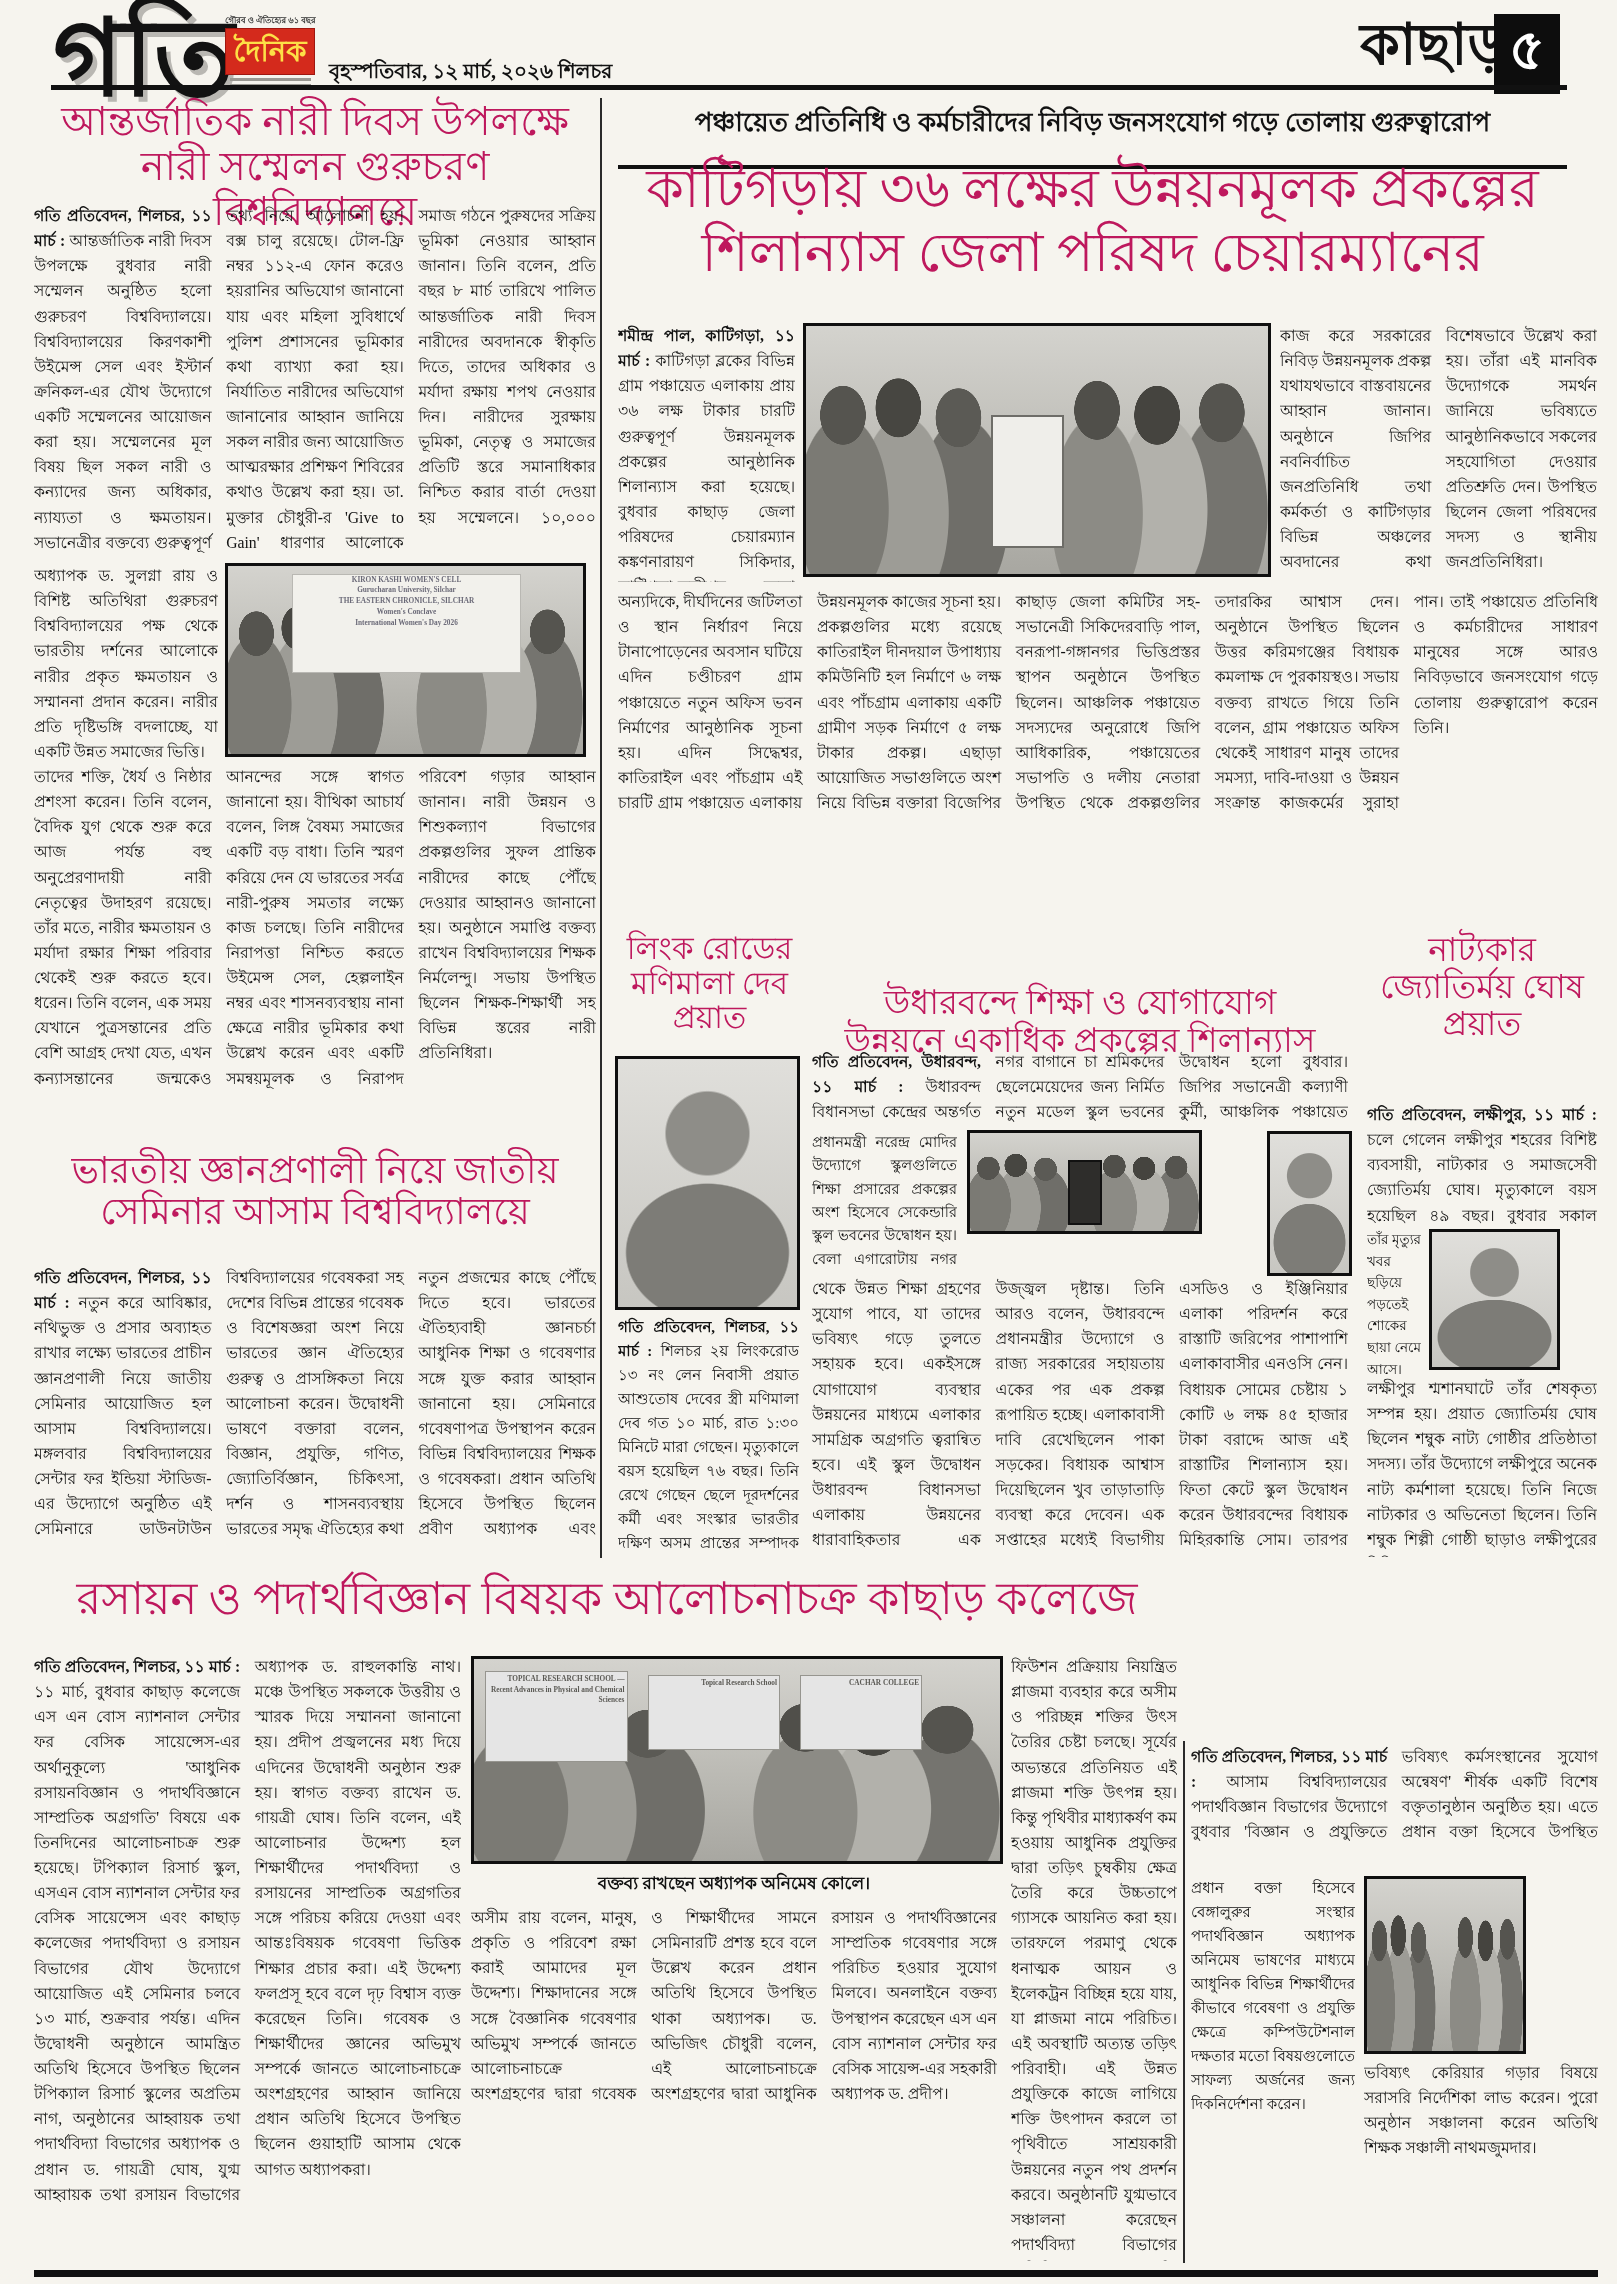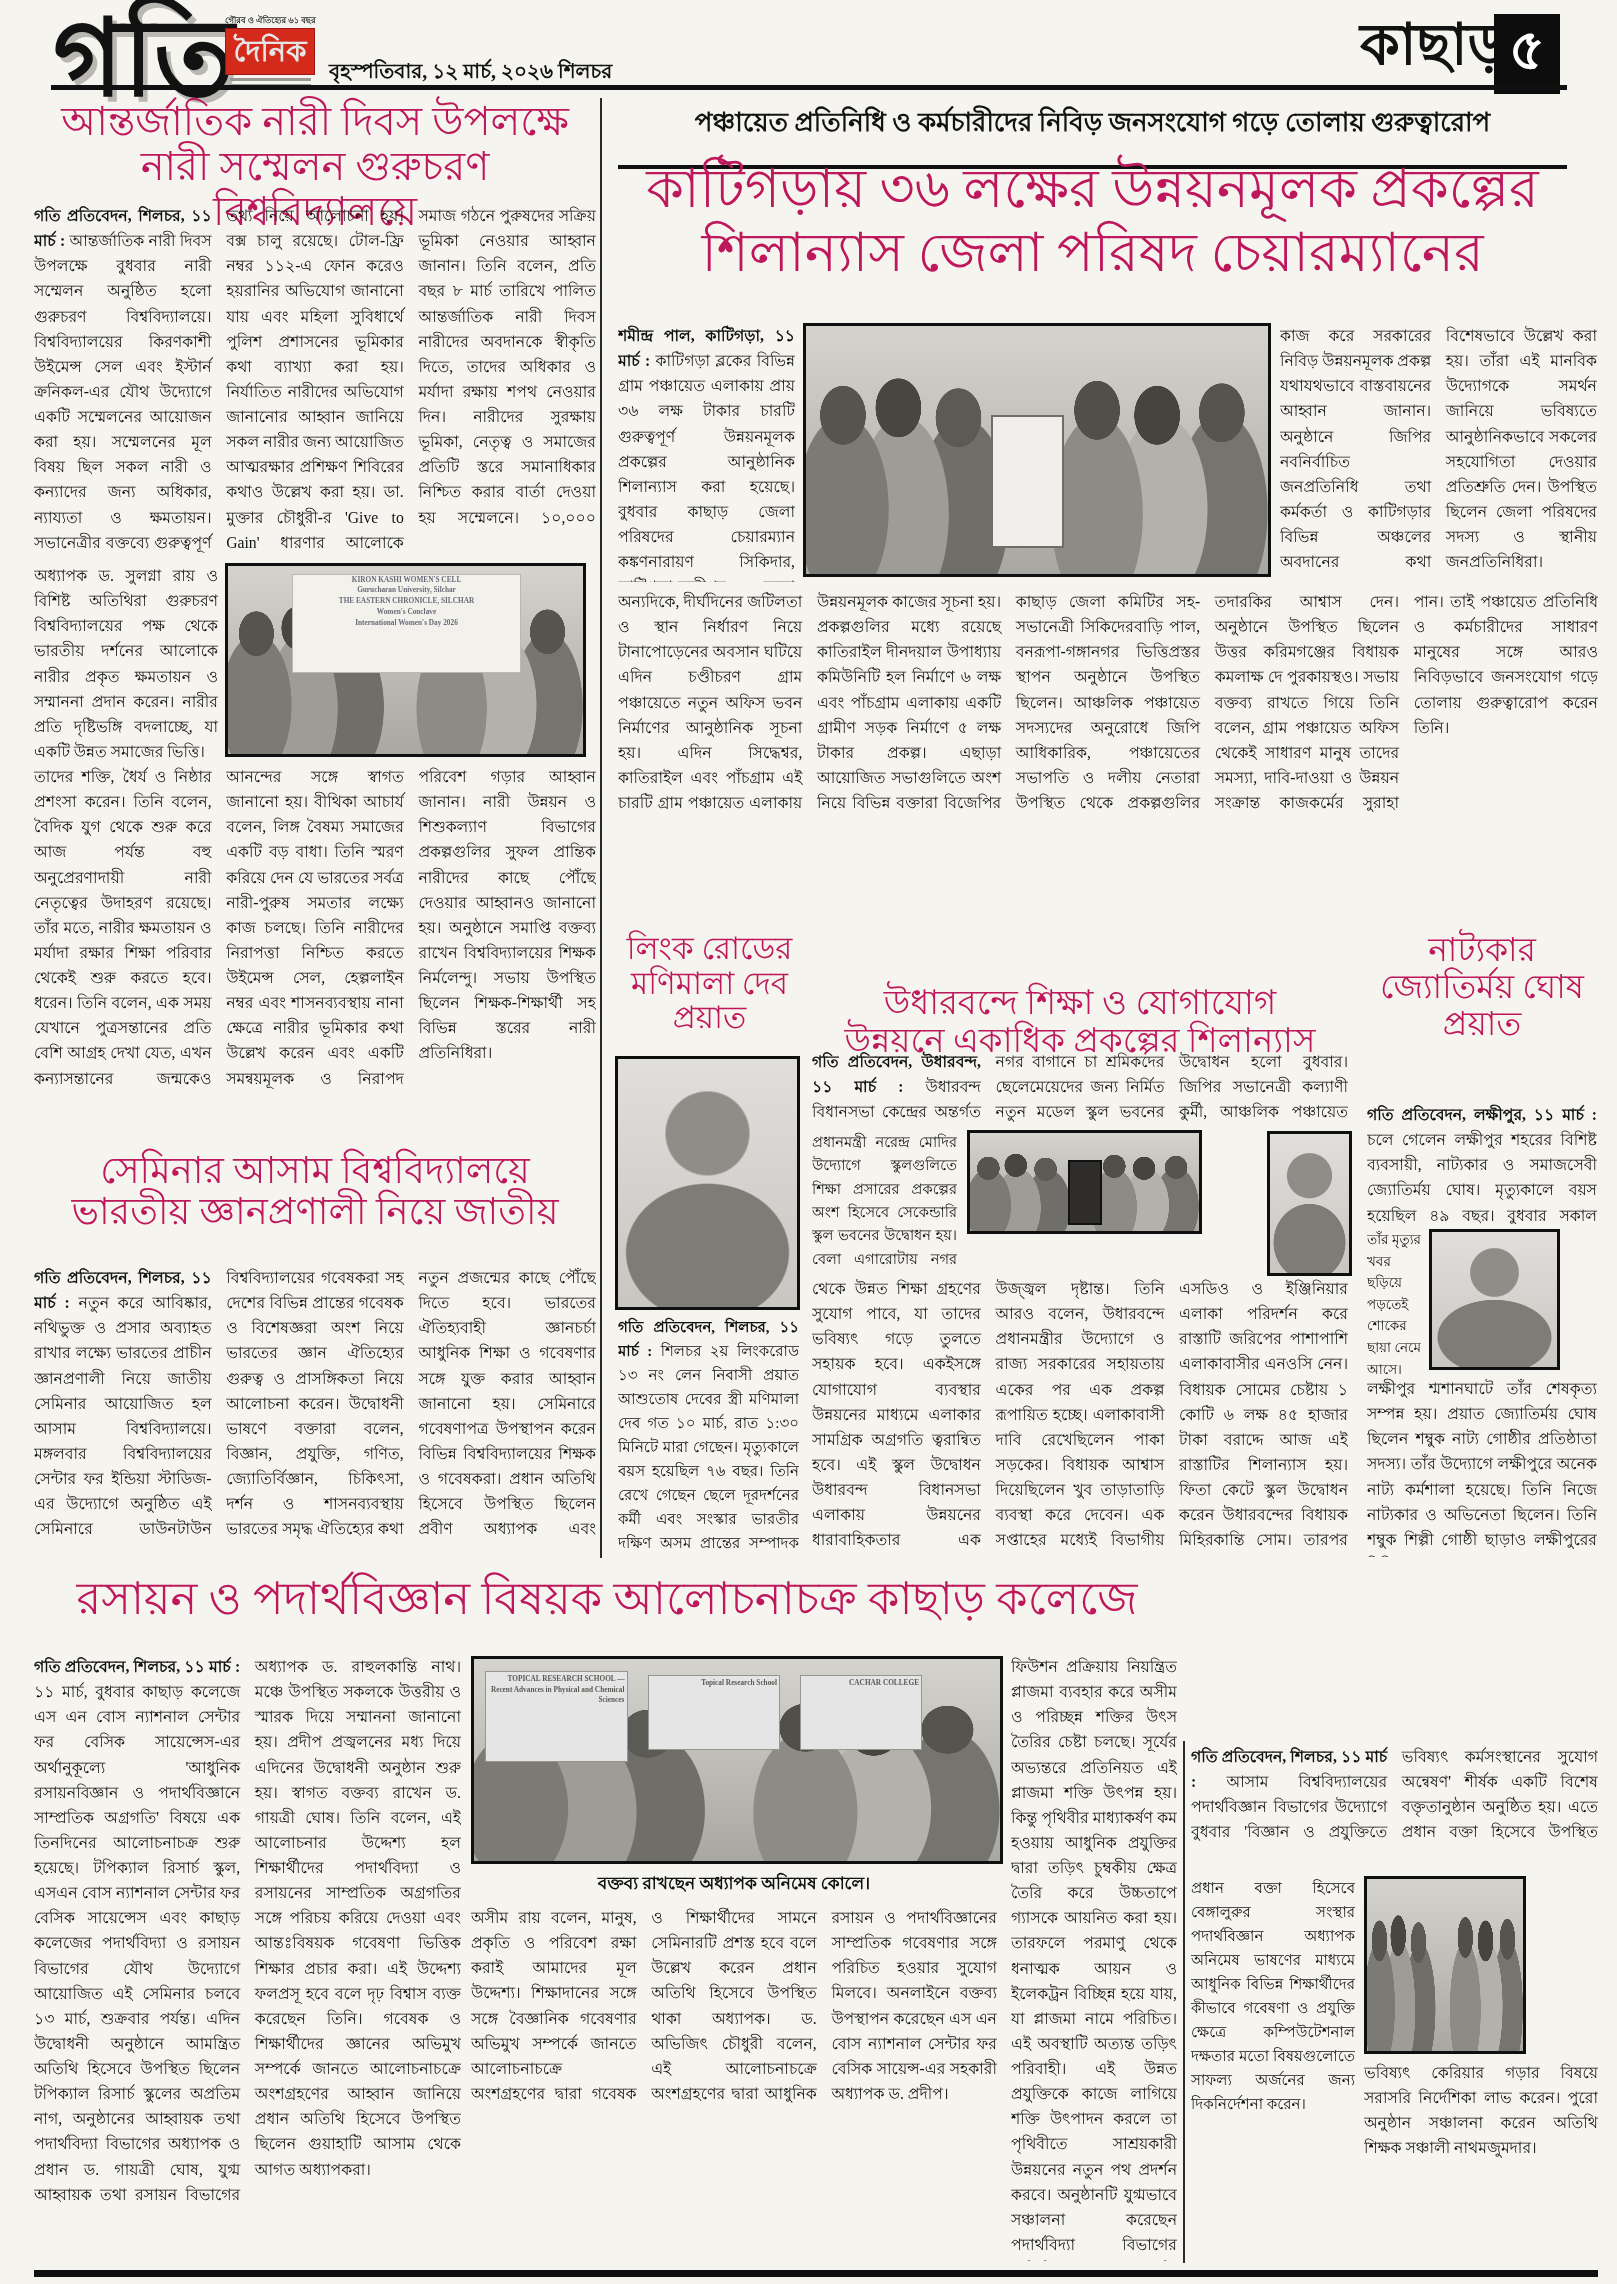--- a/index.html
+++ b/index.html
@@ -12,21 +12,21 @@
   .body-txt{text-align:justify;font-size:15.7px;line-height:1.6;overflow:hidden;}
   .cols2{column-count:2;column-gap:14.6px;}
   .cols3{column-count:3;column-gap:14.6px;}
   .cols5{column-count:5;column-gap:14.6px;}
   .rule-h{background:#111;}
   .rule-v{background:#2a2a2a;}
   
   .logo-gati{font-size:107px;font-weight:900;line-height:1;text-shadow:4.5px 4.5px 0 #b9b7b2;}
   .logo-stack{width:90px;text-align:center;}
   .logo-tag{font-size:8.4px;font-weight:700;color:#3a3a3a;white-space:nowrap;}
-  .logo-red{background:#d42a1c;color:#e5e5e5;font-weight:800;font-size:29px;line-height:1.55;border:1.7px solid #9e1710;}
+  .logo-red{background:#d42a1c;color:#fde047;font-weight:800;font-size:29px;line-height:1.55;border:1.7px solid #9e1710;}
   .logo-tiny{height:3.4px;background:#9a9892;margin:2.8px 4.5px 0 4.5px;}
   .dateline{font-size:20px;font-weight:700;}
   .section-name{font-size:57px;font-weight:900;line-height:1;margin-left:32px;}
   .pagenum{background:#0d0d0d;color:#fff;font-size:56px;font-weight:800;
            display:flex;align-items:center;justify-content:center;}
   
   .ph{border:3.9px solid #0f0f0f;background:#c9c8c3;overflow:hidden;}
   .scene{position:absolute;left:0;top:0;right:0;bottom:0;
     background-image:
       radial-gradient(ellipse 5% 12% at 8% 36%, #55544f 0 98%, transparent 100%),
@@ -143,22 +143,22 @@
     <span class="byline">গতি প্রতিবেদন, লক্ষীপুর, ১১ মার্চ :</span>
     <span>চলে গেলেন লক্ষীপুর শহরের বিশিষ্ট ব্যবসায়ী, নাট্যকার ও সমাজসেবী জ্যোতির্ময় ঘোষ। মৃত্যুকালে বয়স হয়েছিল ৪৯ বছর। বুধবার সকাল সাড়ে সাতটায় তিনি শিলচরের এক বেসরকারি হাসপাতালে মারা যান। রেখে গেছেন দুই ছেলে, স্ত্রী সহ অনেক আত্মীয়স্বজন।</span>
   </div>
   <div class="abs body-txt" style="left:1367px;top:1229px;width:54px;height:145px;font-size:13.5px;">তাঁর মৃত্যুর খবর ছড়িয়ে পড়তেই শোকের ছায়া নেমে আসে।</div>
   <div class="abs ph" style="left:1429px;top:1229px;width:125px;height:135px;">
     <div class="portrait"></div>
   </div>
   <div class="abs body-txt" style="left:1367px;top:1376px;width:230px;height:181px;">লক্ষীপুর শ্মশানঘাটে তাঁর শেষকৃত্য সম্পন্ন হয়। প্রয়াত জ্যোতির্ময় ঘোষ ছিলেন শম্বুক নাট্য গোষ্ঠীর প্রতিষ্ঠাতা সদস্য। তাঁর উদ্যোগে লক্ষীপুরে অনেক নাট্য কর্মশালা হয়েছে। তিনি নিজে নাট্যকার ও অভিনেতা ছিলেন। তিনি শম্বুক শিল্পী গোষ্ঠী ছাড়াও লক্ষীপুরের বিভিন্ন সংস্থার সাথে যুক্ত হয়ে সমাজের কাজ করে গেছেন।</div>
 
   <div class="abs hl" style="left:34px;top:1150px;width:562px;font-size:37px;">
+    <div>ভারতীয় জ্ঞানপ্রণালী নিয়ে জাতীয়</div>
     <div>সেমিনার আসাম বিশ্ববিদ্যালয়ে</div>
-    <div>ভারতীয় জ্ঞানপ্রণালী নিয়ে জাতীয়</div>
   </div>
   <div class="abs body-txt cols3" style="left:34px;top:1265px;width:562px;height:292px;">
     <span class="byline">গতি প্রতিবেদন, শিলচর, ১১ মার্চ :</span>
     <span>নতুন করে আবিষ্কার, নথিভুক্ত ও প্রসার অব্যাহত রাখার লক্ষ্যে ভারতের প্রাচীন জ্ঞানপ্রণালী নিয়ে জাতীয় সেমিনার আয়োজিত হল আসাম বিশ্ববিদ্যালয়ে। মঙ্গলবার বিশ্ববিদ্যালয়ের সেন্টার ফর ইন্ডিয়া স্টাডিজ-এর উদ্যোগে অনুষ্ঠিত এই সেমিনারে ডাউনটাউন বিশ্ববিদ্যালয়ের গবেষকরা সহ দেশের বিভিন্ন প্রান্তের গবেষক ও বিশেষজ্ঞরা অংশ নিয়ে ভারতের জ্ঞান ঐতিহ্যের গুরুত্ব ও প্রাসঙ্গিকতা নিয়ে আলোচনা করেন। উদ্বোধনী ভাষণে বক্তারা বলেন, বিজ্ঞান, প্রযুক্তি, গণিত, জ্যোতির্বিজ্ঞান, চিকিৎসা, দর্শন ও শাসনব্যবস্থায় ভারতের সমৃদ্ধ ঐতিহ্যের কথা নতুন প্রজন্মের কাছে পৌঁছে দিতে হবে। ভারতের ঐতিহ্যবাহী জ্ঞানচর্চা আধুনিক শিক্ষা ও গবেষণার সঙ্গে যুক্ত করার আহ্বান জানানো হয়। সেমিনারে গবেষণাপত্র উপস্থাপন করেন বিভিন্ন বিশ্ববিদ্যালয়ের শিক্ষক ও গবেষকরা। প্রধান অতিথি হিসেবে উপস্থিত ছিলেন প্রবীণ অধ্যাপক এবং আমন্ত্রিত বিশেষজ্ঞরা। সমাপ্তি অনুষ্ঠানে সভাপতিত্ব করেন বিশ্ববিদ্যালয়ের ভারপ্রাপ্ত উপাচার্য। গবেষণার ভিত্তিক শিক্ষার প্রসারে এই ধরনের সেমিনার নিয়মিত আয়োজনের প্রত্যয় ব্যক্ত করা হয়।</span>
   </div>
 
   <div class="abs hl" style="left:34px;top:1574px;width:1146px;font-size:45px;">রসায়ন ও পদার্থবিজ্ঞান বিষয়ক আলোচনাচক্র কাছাড় কলেজে</div>
   <div class="abs body-txt cols2" style="left:34px;top:1654px;width:427px;height:607px;">
     <span class="byline">গতি প্রতিবেদন, শিলচর, ১১ মার্চ :</span>
     <span>১১ মার্চ, বুধবার কাছাড় কলেজে এস এন বোস ন্যাশনাল সেন্টার ফর বেসিক সায়েন্সেস-এর অর্থানুকূল্যে 'আধুনিক রসায়নবিজ্ঞান ও পদার্থবিজ্ঞানে সাম্প্রতিক অগ্রগতি' বিষয়ে এক তিনদিনের আলোচনাচক্র শুরু হয়েছে। টপিক্যাল রিসার্চ স্কুল, এসএন বোস ন্যাশনাল সেন্টার ফর বেসিক সায়েন্সেস এবং কাছাড় কলেজের পদার্থবিদ্যা ও রসায়ন বিভাগের যৌথ উদ্যোগে আয়োজিত এই সেমিনার চলবে ১৩ মার্চ, শুক্রবার পর্যন্ত। এদিন উদ্বোধনী অনুষ্ঠানে আমন্ত্রিত অতিথি হিসেবে উপস্থিত ছিলেন টপিক্যাল রিসার্চ স্কুলের অপ্রতিম নাগ, অনুষ্ঠানের আহ্বায়ক তথা পদার্থবিদ্যা বিভাগের অধ্যাপক ও প্রধান ড. গায়ত্রী ঘোষ, যুগ্ম আহ্বায়ক তথা রসায়ন বিভাগের অধ্যাপক ড. রাহুলকান্তি নাথ। মঞ্চে উপস্থিত সকলকে উত্তরীয় ও স্মারক দিয়ে সম্মাননা জানানো হয়। প্রদীপ প্রজ্বলনের মধ্য দিয়ে এদিনের উদ্বোধনী অনুষ্ঠান শুরু হয়। স্বাগত বক্তব্য রাখেন ড. গায়ত্রী ঘোষ। তিনি বলেন, এই আলোচনার উদ্দেশ্য হল শিক্ষার্থীদের পদার্থবিদ্যা ও রসায়নের সাম্প্রতিক অগ্রগতির সঙ্গে পরিচয় করিয়ে দেওয়া এবং আন্তঃবিষয়ক গবেষণা ভিত্তিক শিক্ষার প্রচার করা। এই উদ্দেশ্য ফলপ্রসূ হবে বলে দৃঢ় বিশ্বাস ব্যক্ত করেছেন তিনি। গবেষক ও শিক্ষার্থীদের জ্ঞানের অভিমুখ সম্পর্কে জানতে আলোচনাচক্রে অংশগ্রহণের আহ্বান জানিয়ে প্রধান অতিথি হিসেবে উপস্থিত ছিলেন গুয়াহাটি আসাম থেকে আগত অধ্যাপকরা।</span>

